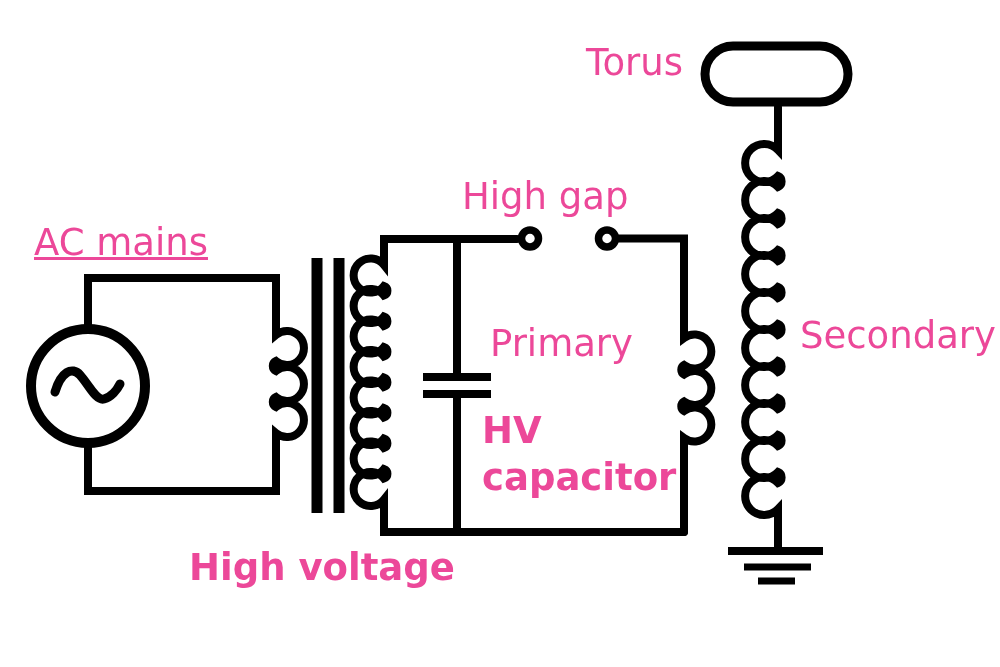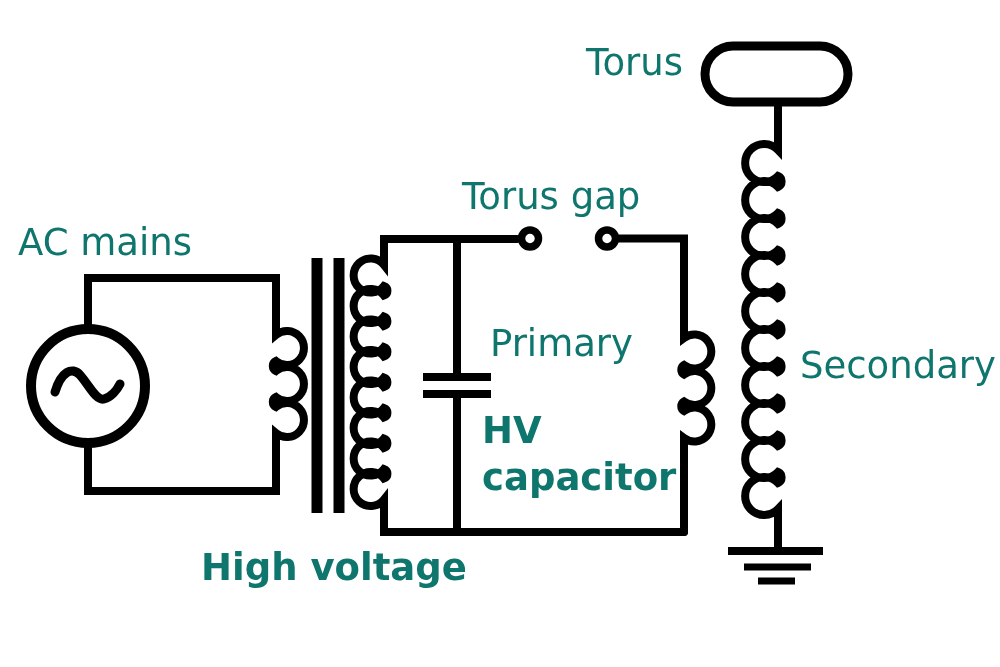--- a/index.html
+++ b/index.html
@@ -9,21 +9,21 @@
     width:1000px; height:667px;
     background:#ffffff;
     font-family:"DejaVu Sans","Liberation Sans",sans-serif;
     overflow:hidden;
   }
   .stage svg { position:absolute; left:0; top:0; }
   .label {
     position:absolute;
     font-size:37px;
     line-height:43px;
-    color:#0f766e;
+    color:#ec4899;
     white-space:nowrap;
     user-select:none;
   }
   .label.two-line { white-space:normal;font-weight:bold; }
   .lbl-transformer { line-height:50px; text-align:center; }
   .lbl-hvcap { line-height:47px; text-align:left; }
   .lbl-torus { text-align:right; }
 </style>
 </head>
 <body>
@@ -86,32 +86,32 @@
                a 19 19 0 1 0 0 26 a 6 6 0 0 1 0 11
                a 19 19 0 1 0 0 26
                L 778 551"></path>
 
       <path stroke-width="8" stroke-linecap="butt" d="M 728 551 L 823 551"></path>
       <path stroke-width="7" stroke-linecap="butt" d="M 744 567 L 811 567"></path>
       <path stroke-width="7" stroke-linecap="butt" d="M 758 581 L 795 581"></path>
     </g>
   </svg>
 
-  <div class="label" style="left:18px; top:221px;">AC mains</div>
+  <div class="label" style="left:34px; top:221px;text-decoration:underline;">AC mains</div>
 
-  <div class="label two-line lbl-transformer" style="left:184px; top:543px; width:300px;">
+  <div class="label two-line lbl-transformer" style="left:172px; top:543px; width:300px;">
     <div>High voltage</div>
   </div>
 
-  <div class="label" style="left:462px; top:175px;">Torus gap</div>
+  <div class="label" style="left:462px; top:175px;">High gap</div>
 
   <div class="label" style="left:490px; top:322px;">Primary</div>
 
   <div class="label two-line lbl-hvcap" style="left:482px; top:407px;">
     <div>HV</div>
     <div>capacitor</div>
   </div>
 
   <div class="label lbl-torus" style="left:483px; top:41px; width:200px;">Torus</div>
 
-  <div class="label" style="left:800px; top:344px;">Secondary</div>
+  <div class="label" style="left:800px; top:314px;">Secondary</div>
 
 </div>
 
 </body></html>

